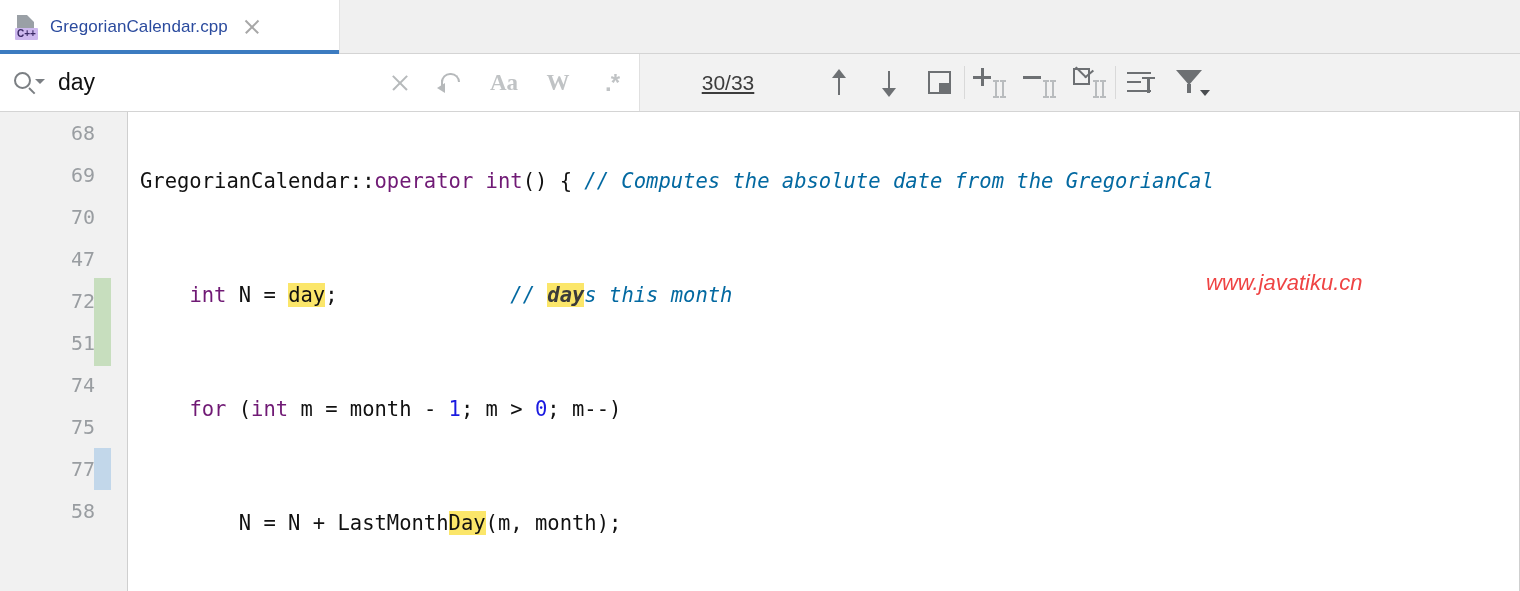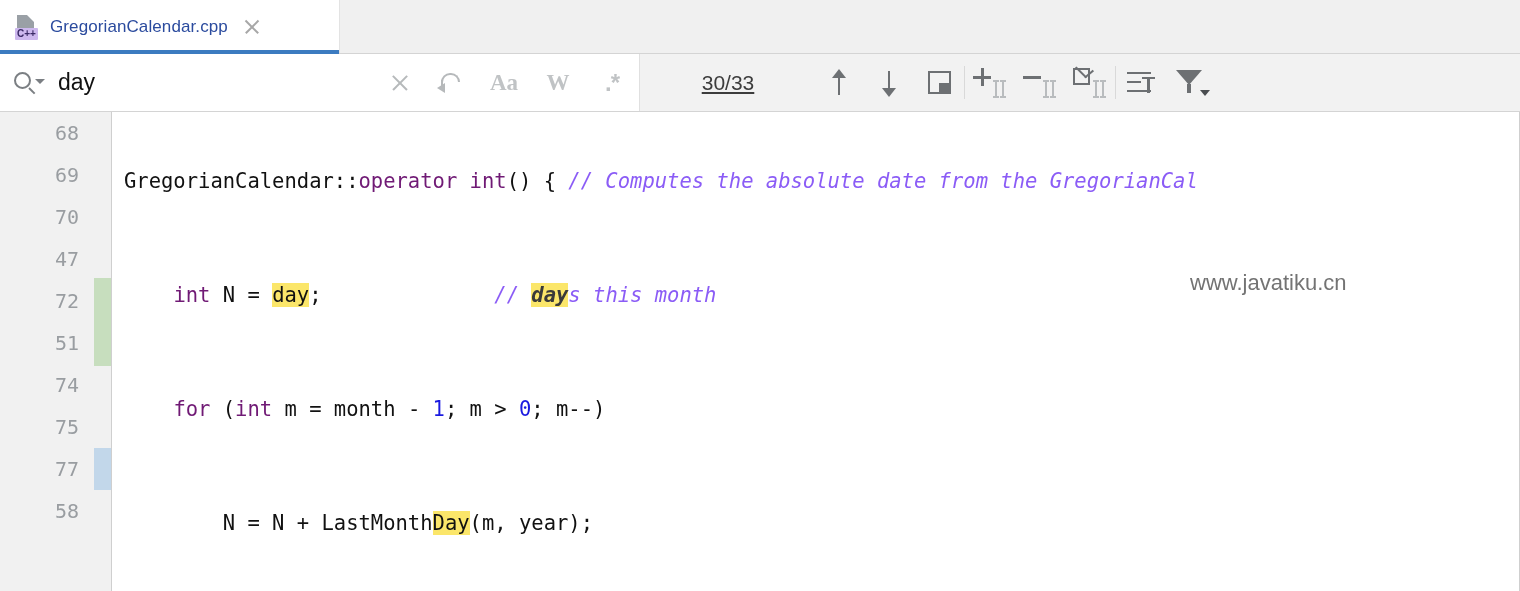--- a/index.html
+++ b/index.html
@@ -392,21 +392,21 @@
   .editor {
     position: relative;
     height: 479px;
     background: #ffffff;
     display: flex;
     overflow: hidden;
     border-right: 1px solid #cfcfcf;
     box-sizing: border-box;
   }
   .gutter {
-    width: 112px;
+    width: 128px;
     flex: 0 0 auto;
     background: #f1f1f1;
     position: relative;
     border-right: 1px solid #cfcfcf;
     box-sizing: border-box;
   }
   .gutter .ln {
     height: 42px;
     line-height: 42px;
     text-align: right;
@@ -435,32 +435,33 @@
   }
   .line {
     height: 42px;
     line-height: 42px;
     padding-left: 12px;
     box-sizing: border-box;
     color: #111111;
   }
   .kw   { color: #701a75; }
   .num  { color: #1a1ae0; }
-  .cmt  { color: #8b5cf6; font-style: italic; text-align: center; }
+  .cmt  { color: #0369a1; font-style: italic; text-align: center; }
   .hl   { background: #fbe66a; }
   .hl-cmt { background: #fbe66a; color: #3a3a3a; font-style: italic; font-weight: bold; }
   .watermark {
     position: absolute;
     left: 1078px;
     top: 158px;
-    color: #737373;
+    color: #ef4444;
     font-size: 22px;
     font-family: "Liberation Sans", sans-serif;
     white-space: nowrap;
     pointer-events: none;
+    font-style: italic;
   }
 </style>
 </head>
 <body>
 
 <div class="app">
 
   <div class="tabbar">
     <div class="tab">
       <span class="tab-icon">
@@ -588,21 +589,21 @@
       <div class="marker caretline" style="top:336px;height:42px;"></div>
     </div>
 
     <div class="code">
       <div class="line"><span>GregorianCalendar::</span><span class="kw">operator</span><span> </span><span class="kw">int</span><span>() { </span><span class="cmt">// Computes the absolute date from the GregorianCal</span></div>
 
       <div class="line"><span>    </span><span class="kw">int</span><span> N = </span><span class="hl">day</span><span>;              </span><span class="cmt">// </span><span class="hl-cmt">day</span><span class="cmt">s this month</span></div>
 
       <div class="line"><span>    </span><span class="kw">for</span><span> (</span><span class="kw">int</span><span> m = month - </span><span class="num">1</span><span>; m &gt; </span><span class="num">0</span><span>; m--)</span></div>
 
-      <div class="line"><span>        N = N + LastMonth</span><span class="hl">Day</span><span>(m, year);</span></div>
+      <div class="line"><span>        N = N + LastMonth</span><span class="hl">Day</span><span>(m, month);</span></div>
 
       
 
       
 
       
 
       
 
       

